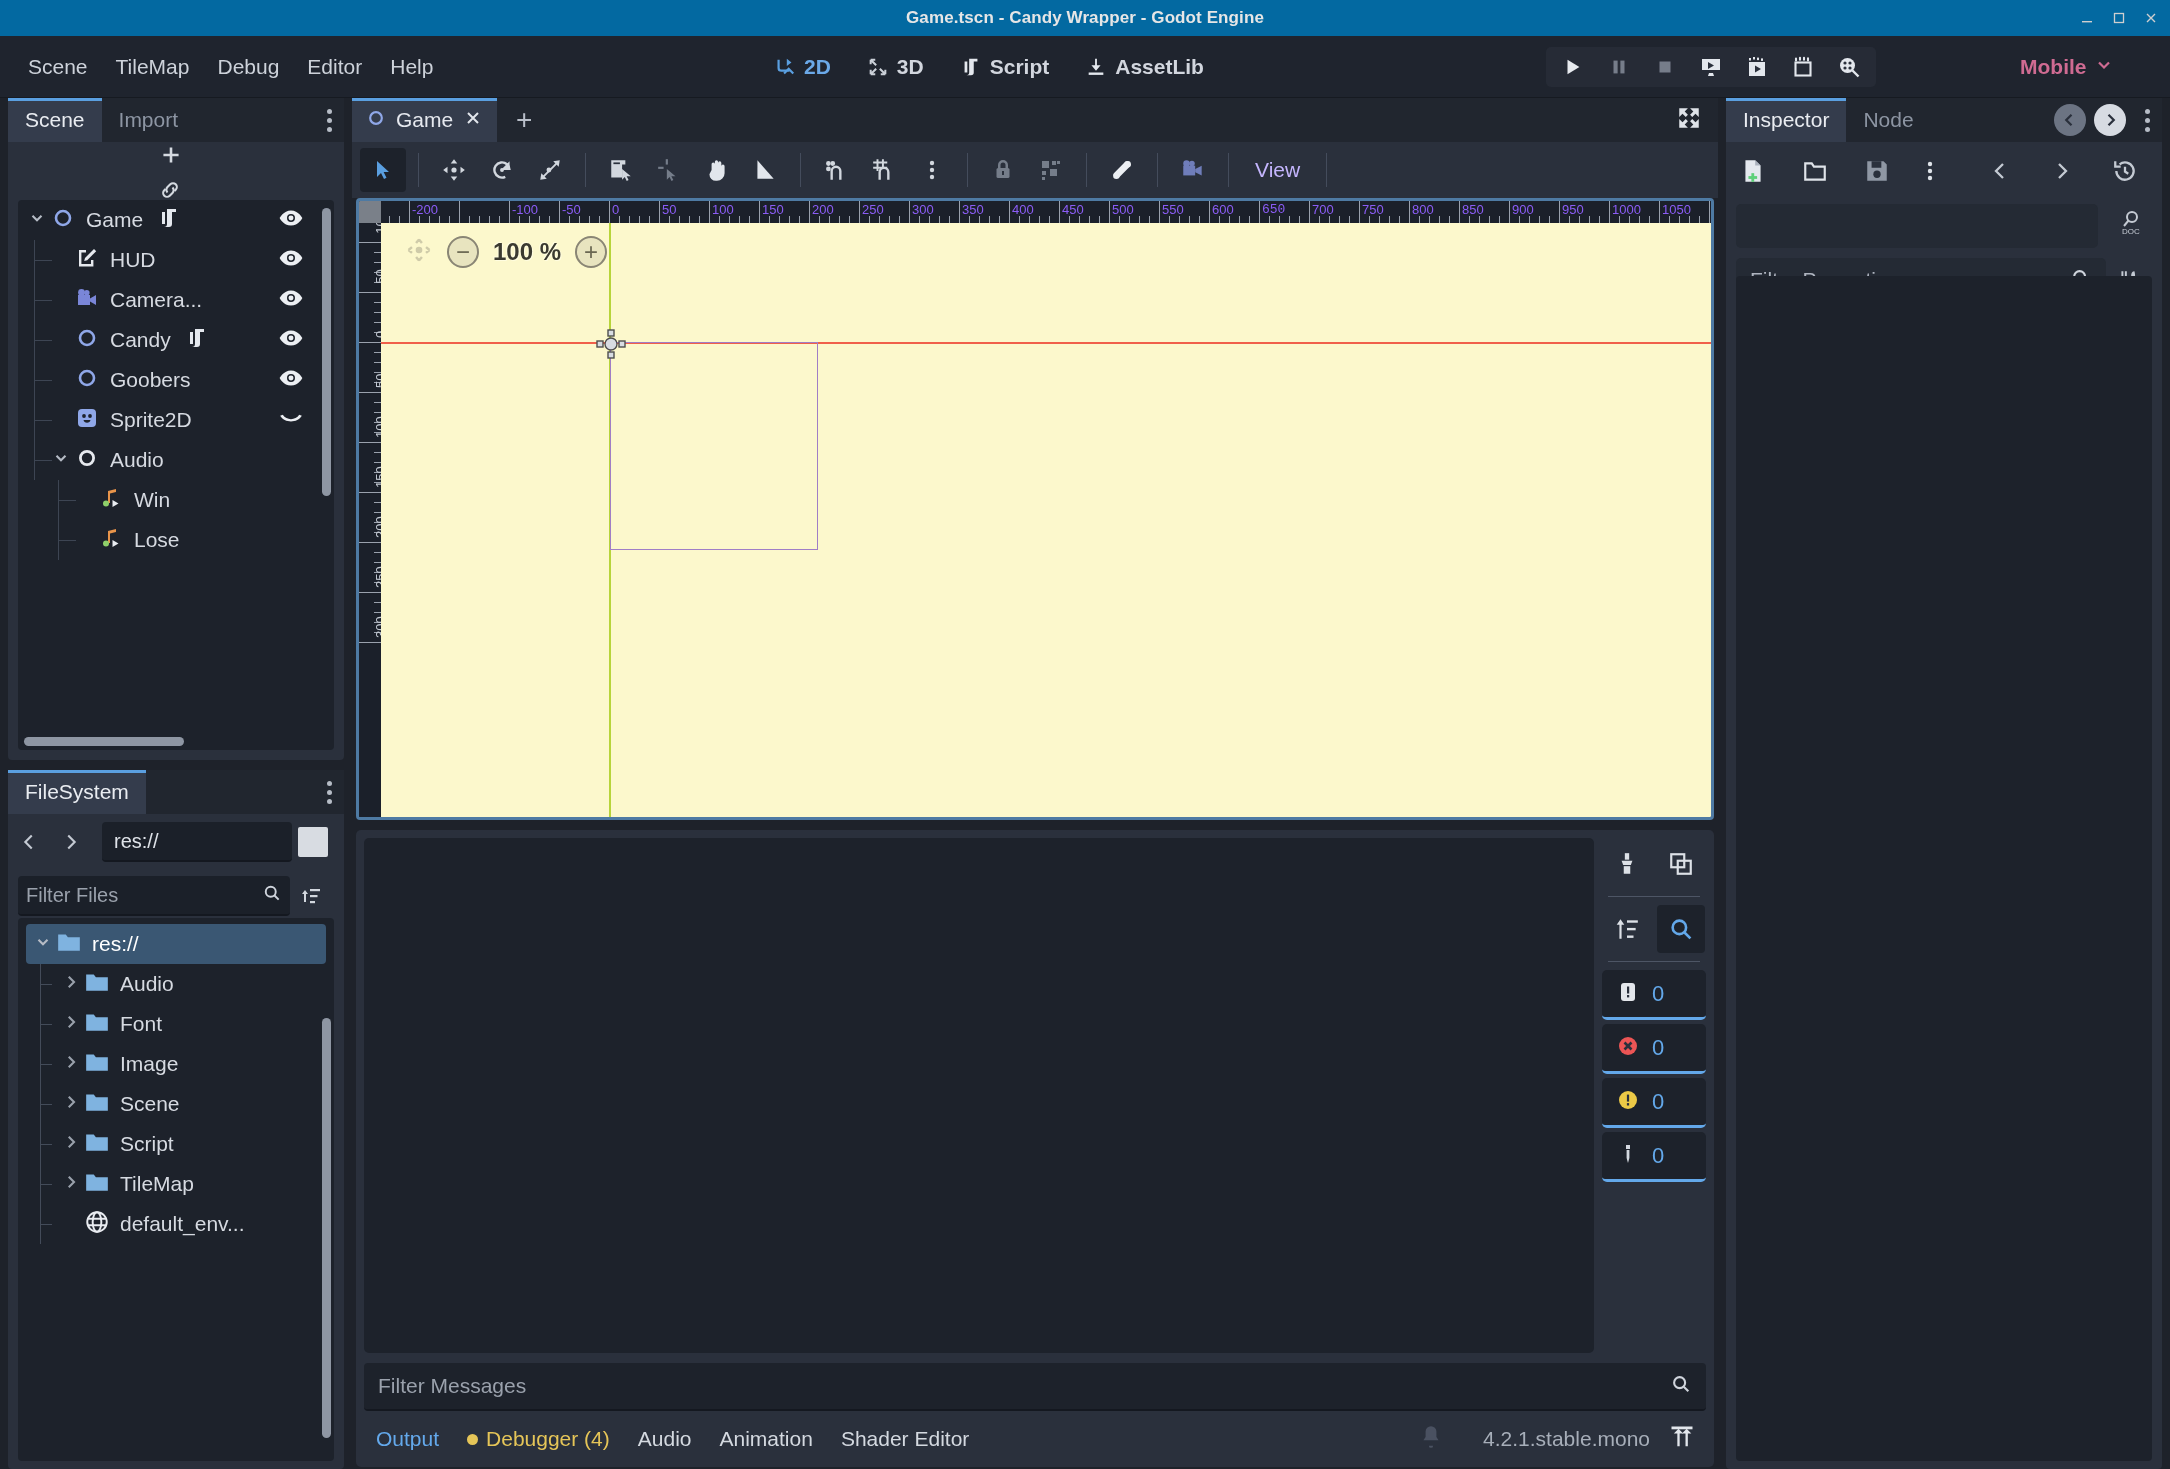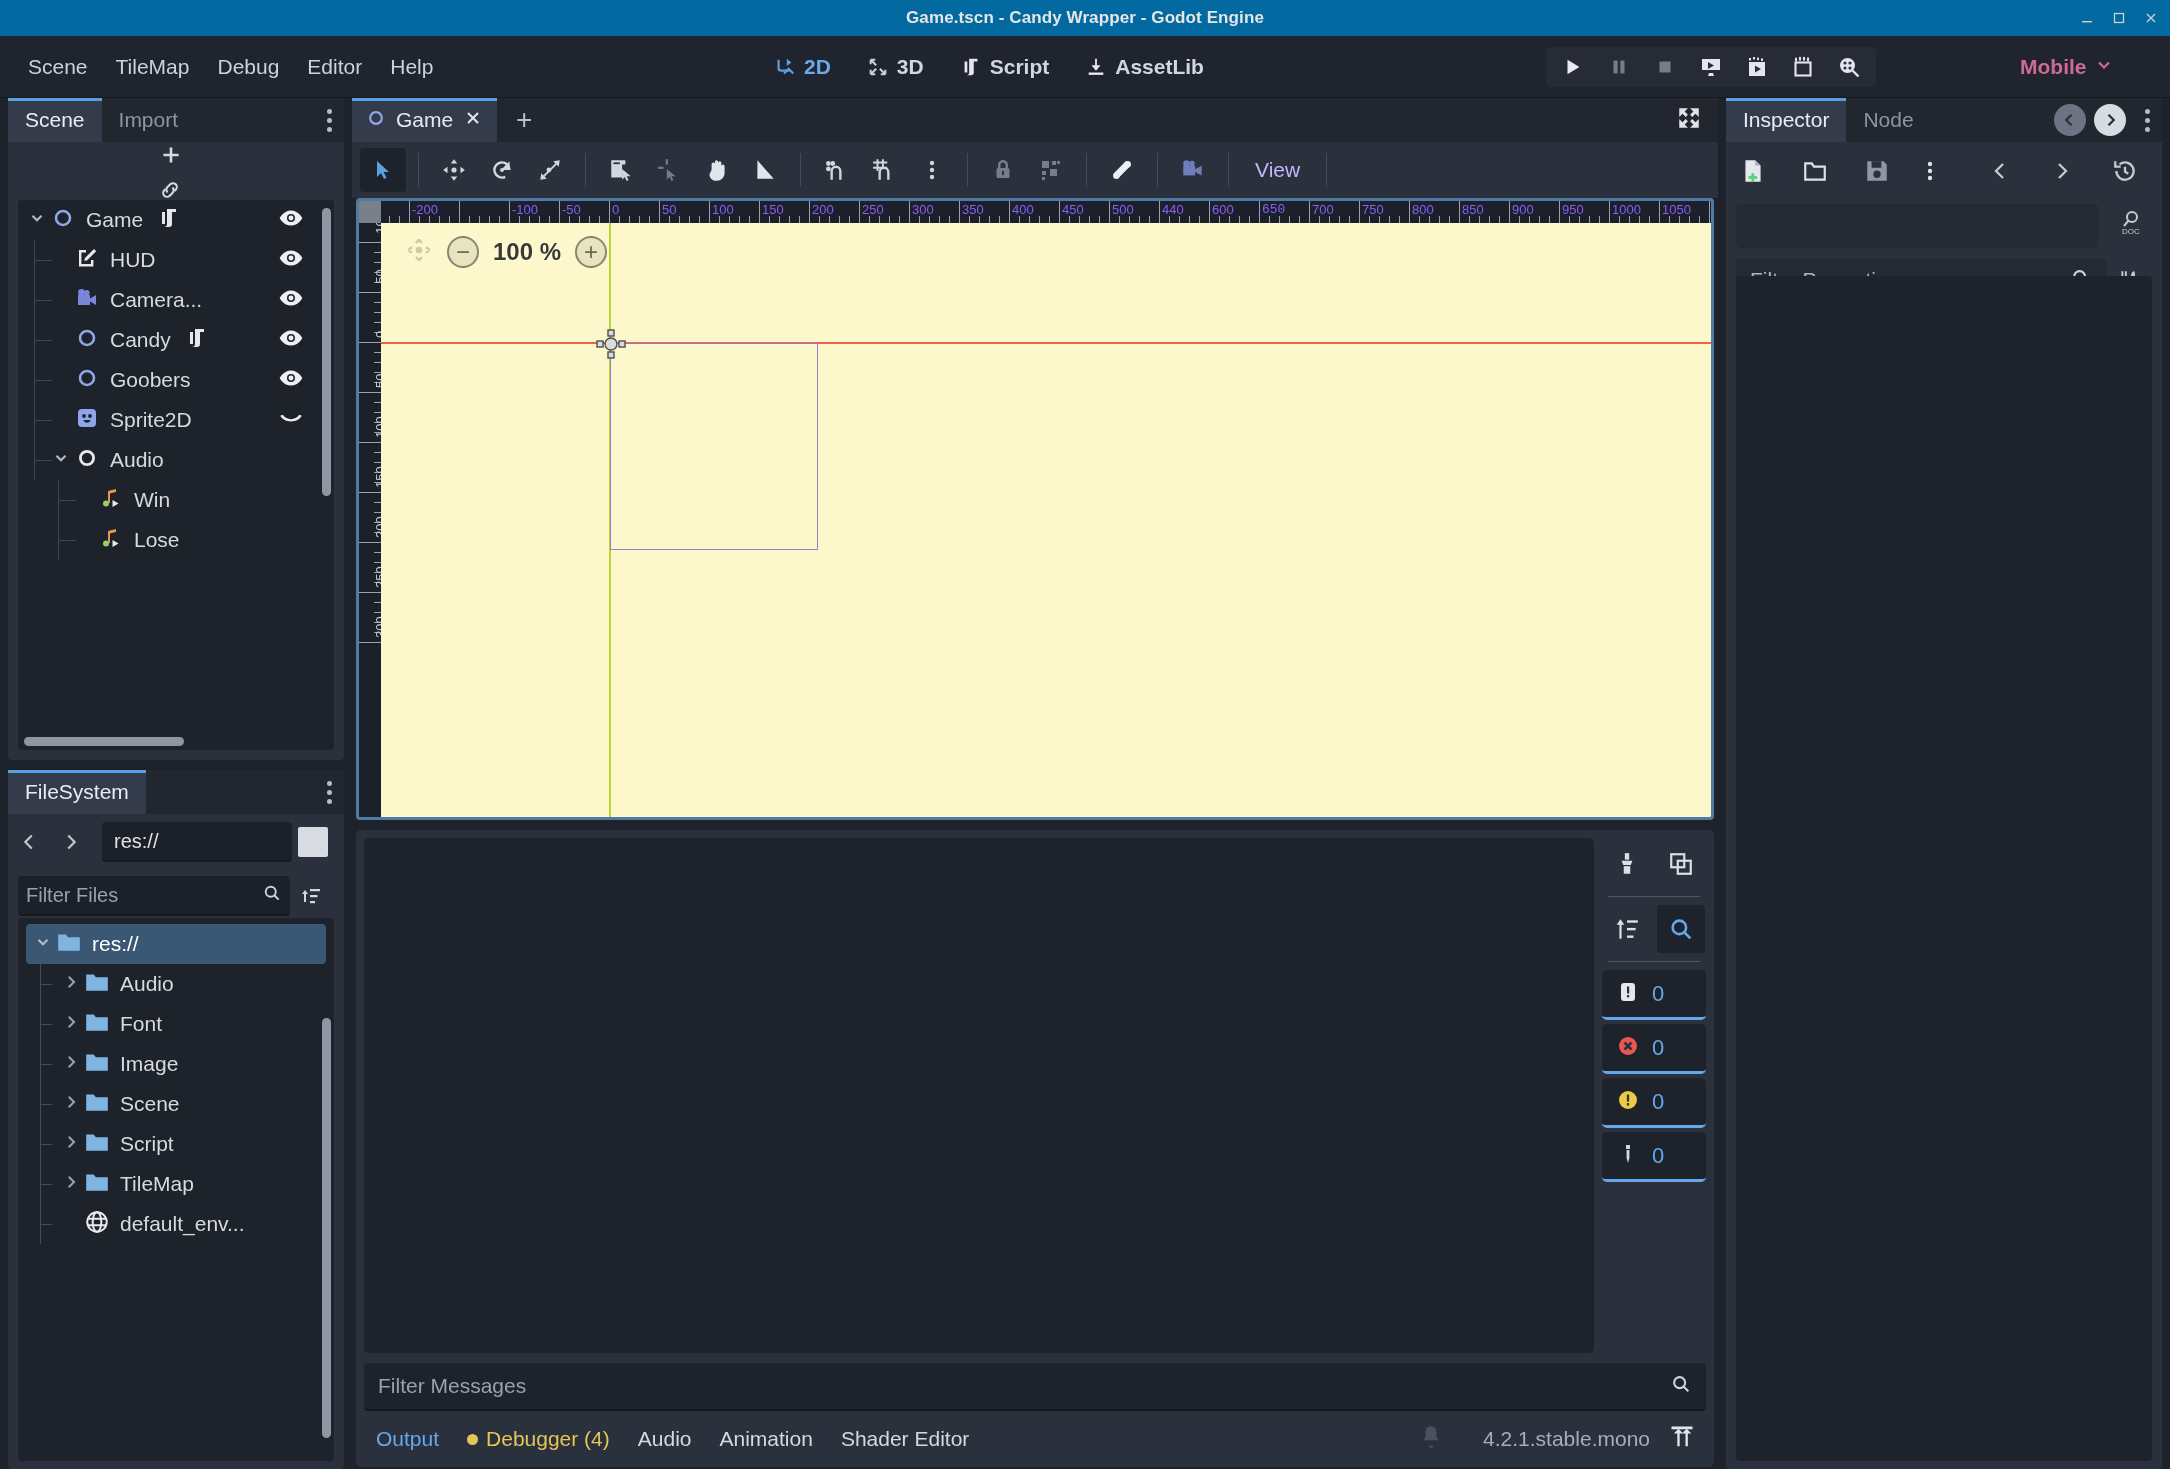--- a/index.html
+++ b/index.html
@@ -951,21 +951,21 @@
           <div class="tick" style="left: 698px; bottom: 0px; width: 1px; height: 7px;"></div>
           <div class="tick" style="left: 708px; bottom: 0px; width: 1px; height: 7px;"></div>
           <div class="tick" style="left: 718px; bottom: 0px; width: 1px; height: 7px;"></div>
           <div class="tick" style="left: 728px; bottom: 0px; width: 1px; height: 22px;"></div>
           <div class="rlabel" style="left: 731px; top: 1px;">500</div>
           <div class="tick" style="left: 738px; bottom: 0px; width: 1px; height: 7px;"></div>
           <div class="tick" style="left: 748px; bottom: 0px; width: 1px; height: 7px;"></div>
           <div class="tick" style="left: 758px; bottom: 0px; width: 1px; height: 7px;"></div>
           <div class="tick" style="left: 768px; bottom: 0px; width: 1px; height: 7px;"></div>
           <div class="tick" style="left: 778px; bottom: 0px; width: 1px; height: 22px;"></div>
-          <div class="rlabel" style="left: 781px; top: 1px;">440</div>
+          <div class="rlabel" style="left: 781px; top: 1px;">550</div>
           <div class="tick" style="left: 788px; bottom: 0px; width: 1px; height: 7px;"></div>
           <div class="tick" style="left: 798px; bottom: 0px; width: 1px; height: 7px;"></div>
           <div class="tick" style="left: 808px; bottom: 0px; width: 1px; height: 7px;"></div>
           <div class="tick" style="left: 818px; bottom: 0px; width: 1px; height: 7px;"></div>
           <div class="tick" style="left: 828px; bottom: 0px; width: 1px; height: 22px;"></div>
           <div class="rlabel" style="left: 831px; top: 1px;">600</div>
           <div class="tick" style="left: 838px; bottom: 0px; width: 1px; height: 7px;"></div>
           <div class="tick" style="left: 848px; bottom: 0px; width: 1px; height: 7px;"></div>
           <div class="tick" style="left: 858px; bottom: 0px; width: 1px; height: 7px;"></div>
           <div class="tick" style="left: 868px; bottom: 0px; width: 1px; height: 7px;"></div>

